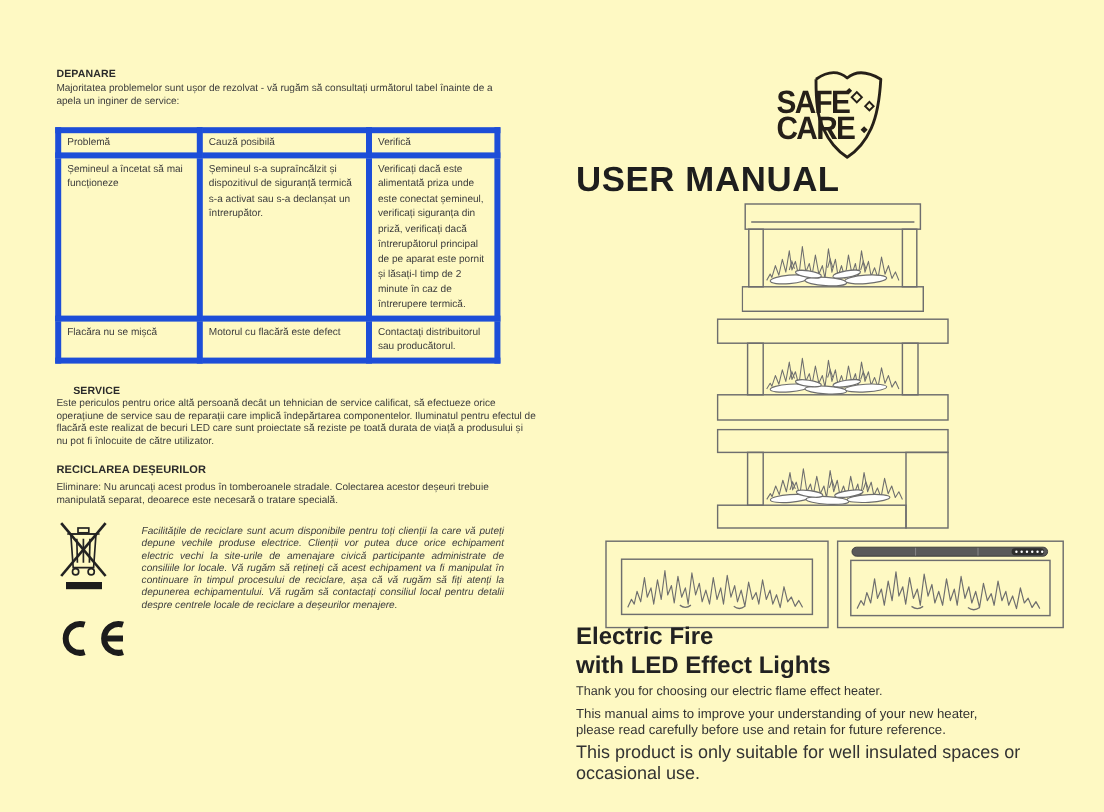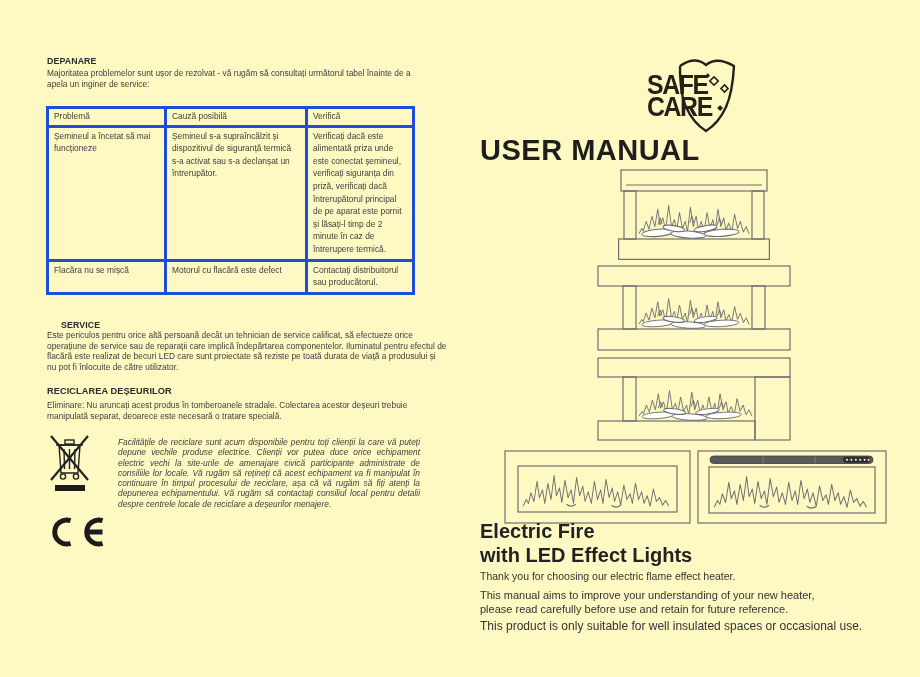--- a/index.html
+++ b/index.html
@@ -7,40 +7,40 @@
             font-family:"Liberation Sans","DejaVu Sans",sans-serif; color:#3d3d3d; }
   .abs { position:absolute; }
 
   
   .h-sm { font-size:8.8px; font-weight:bold; color:#2b2b2b; letter-spacing:.1px; }
   .body-sm { font-size:8.4px; line-height:10.6px; color:#3d3d3d; }
   #intro { left:47px; top:68px; width:376px; line-height:11px; }
 
   table.ts { position:absolute; left:46px; top:106px; width:366px; border-collapse:collapse;
              table-layout:fixed; font-size:8.4px; }
-  table.ts th, table.ts td { border:3px solid #1d4ed8; text-align:left; vertical-align:top;
+  table.ts th, table.ts td { border:5px solid #1d4ed8; text-align:left; vertical-align:top;
              font-weight:normal; padding:2px 5px 3px 5px; line-height:12.6px; color:#3d3d3d; }
   table.ts th { padding:1px 5px 2px 5px; }
 
   #service-body { left:47px; top:330px; width:400px; }
   #disposal     { left:47px; top:400px; width:392px; }
   #facilities   { left:118px; top:437px; width:302px; text-align:justify; line-height:10.3px;font-style:italic; }
 
   
   .rp-center { left:480px; width:440px; }
   #logo { left:645px; top:34px; width:110px; height:100px; }
   #logo-text { position:absolute; left:2px; top:40px; font-weight:bold; font-size:27px;
                line-height:22px; color:#262019; letter-spacing:-1.5px;
                transform:scaleX(.92); transform-origin:left top; }
   #user-manual { top:134px; font-size:29px; font-weight:bold; color:#1e1e1e; letter-spacing:.5px; }
 
   #product-title { top:519px; font-size:20px; font-weight:bold; color:#222; line-height:24px; }
   #thanks       { top:570px; font-size:10.5px; color:#333; }
   #manual-note  { top:588px; font-size:11px; line-height:14px; color:#333; }
-  #suitability  { top:619px; font-size:12px; color:#333; }
+  #suitability  { top:619px; font-size:15px; color:#333; }
 
   svg .ln { fill:none; stroke:#6e6e6e; stroke-width:1.2; }
   svg .lnw { fill:#fff; stroke:#6e6e6e; stroke-width:1.2; }
 </style>
 </head>
 <body>
 
 <svg width="0" height="0" style="position:absolute">
   <defs>
     <symbol id="flamebed" viewBox="0 0 160 50" preserveAspectRatio="none">

